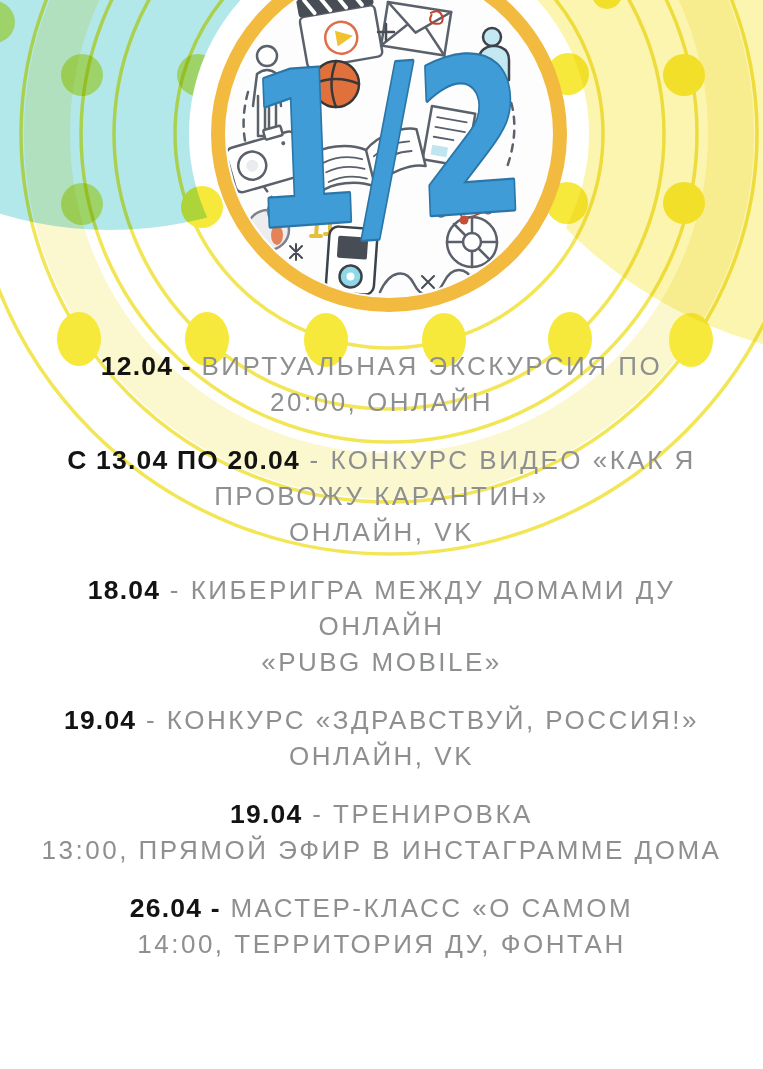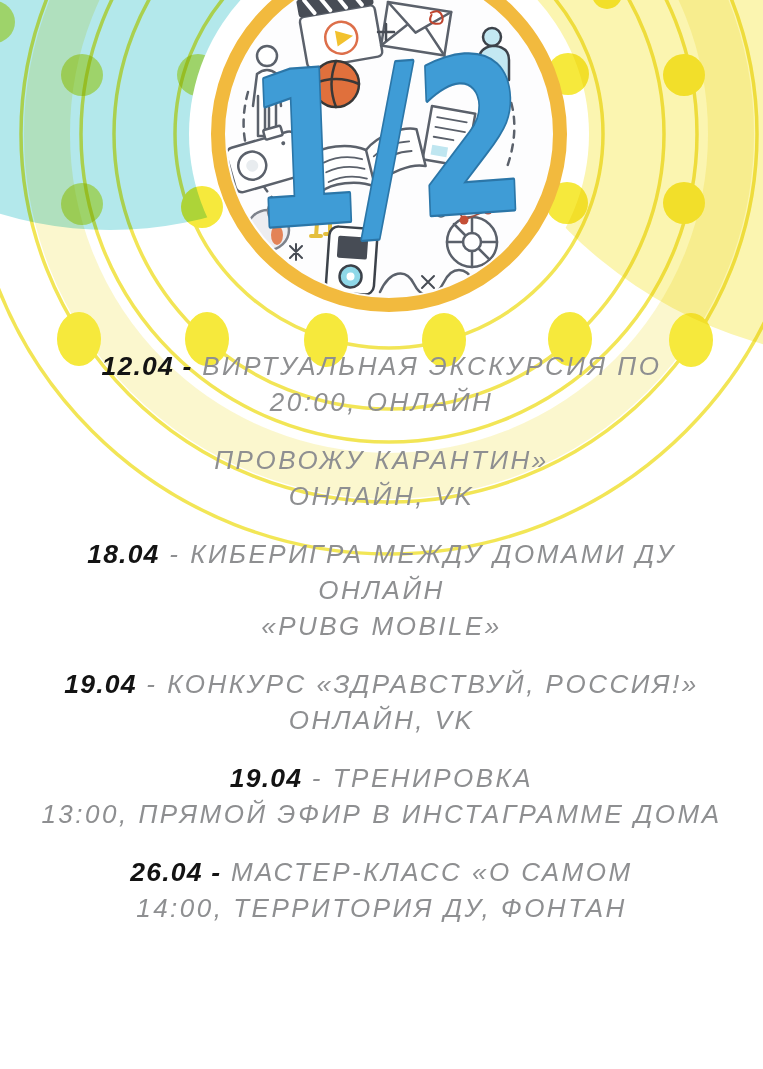--- a/index.html
+++ b/index.html
@@ -11,21 +11,20 @@
   .decor{position:absolute;top:0;left:0;pointer-events:none;}
   .content{
     position:absolute;top:348px;left:0;width:763px;
     text-align:center;
   }
   .event{margin:0 0 22px 0;}
   .event-line{
     font-size:26px;line-height:36px;
     color:#8e8f91;letter-spacing:2.5px;font-weight:400;
     white-space:nowrap;
-    font-style:italic;
   }
   .event-date{
     color:#131313;font-weight:700;font-size:26.5px;letter-spacing:1.2px;
   }
 </style>
 </head>
 <body>
 
 <svg class="decor" width="763" height="580" viewBox="0 0 763 580" aria-hidden="true">
   <defs>
@@ -174,20 +173,21 @@
     <text text-anchor="middle" x="0" y="0" transform="translate(390,218) scale(0.83,1.12) rotate(-3)" font-family="'DejaVu Sans','Liberation Sans',sans-serif" font-weight="bold" font-size="190" fill="#3f9cd6" stroke="#2b76a8" stroke-width="4" paint-order="stroke">1/2</text>
   </g>
 </svg>
 
 <div class="content">
     <div class="event">
       <div class="event-line"><span class="event-date">12.04 -</span> ВИРТУАЛЬНАЯ ЭКСКУРСИЯ ПО</div>
       <div class="event-line">20:00, ОНЛАЙН</div>
     </div>
     <div class="event">
+      <div class="event-line"><span class="event-date">С 13.04 ПО 20.04</span> - КОНКУРС ВИДЕО «КАК Я</div>
       <div class="event-line">ПРОВОЖУ КАРАНТИН»</div>
       <div class="event-line">ОНЛАЙН, VK</div>
     </div>
     <div class="event">
       <div class="event-line"><span class="event-date">18.04</span> - КИБЕРИГРА МЕЖДУ ДОМАМИ ДУ</div>
       <div class="event-line">ОНЛАЙН</div>
       <div class="event-line">«PUBG MOBILE»</div>
     </div>
     <div class="event">
       <div class="event-line"><span class="event-date">19.04</span> - КОНКУРС «ЗДРАВСТВУЙ, РОССИЯ!»</div>

